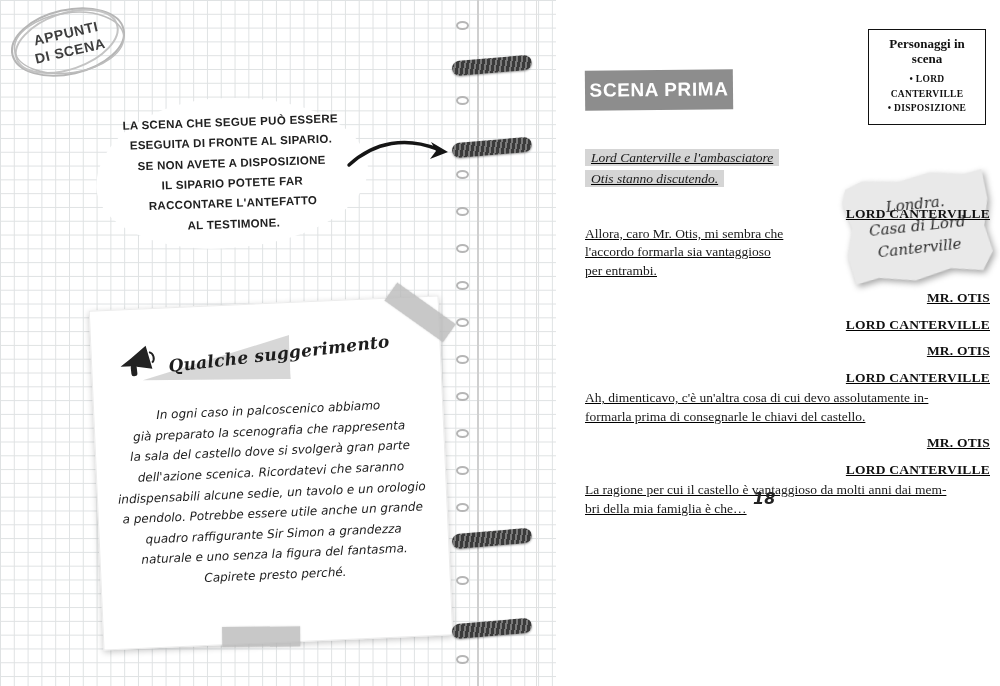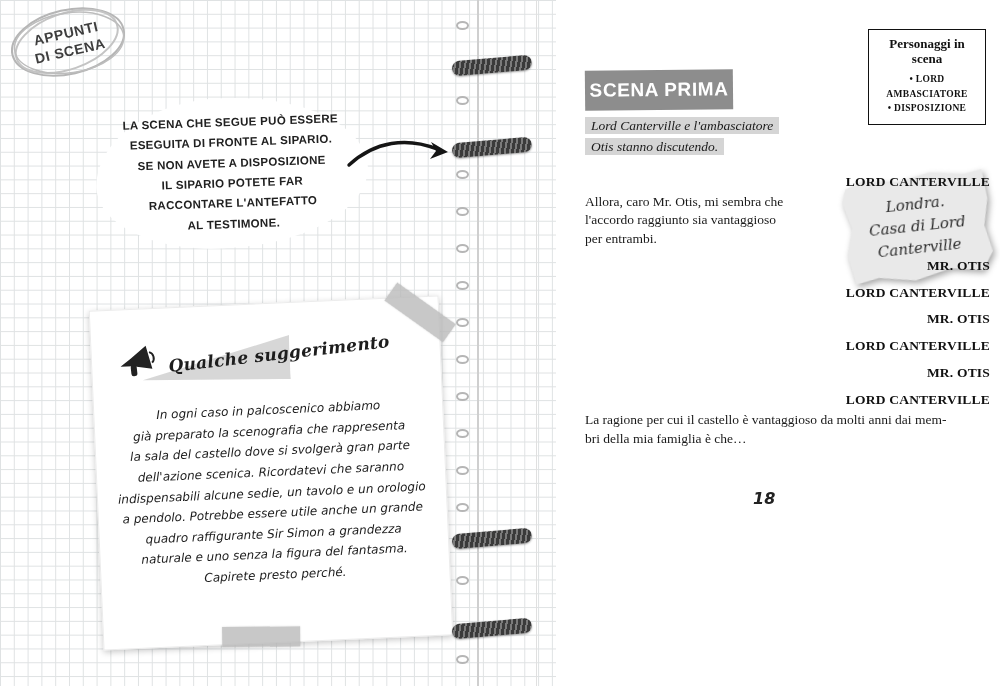--- a/index.html
+++ b/index.html
@@ -66,21 +66,21 @@
     position:absolute;left:303px;top:13px;width:118px;border:1.5px solid #111;background:#fff;
     padding:7px 4px 8px;text-align:center;box-sizing:border-box;
   }
   .char-box-title{font:700 13px "Liberation Serif", serif;color:#111;line-height:1.15;margin-bottom:5px;}
   .char-item{font:700 9.5px "Liberation Serif", serif;color:#111;letter-spacing:.3px;line-height:1.55;}
   .scene-header{
     position:absolute;left:20px;top:54px;width:148px;height:40px;background:#8d8d8d;
     display:flex;align-items:center;justify-content:center;transform:rotate(-.6deg);
   }
   .scene-header span{font:700 19px "Liberation Sans", sans-serif;color:#fff;letter-spacing:.6px;}
-  .script-flow{position:absolute;left:20px;top:100px;width:405px;}
+  .script-flow{position:absolute;left:20px;top:132px;width:405px;text-decoration:underline;}
   .stage-direction{margin-bottom:15px;width:250px;}
   .stage-direction span{
     display:inline;background:#d5d5d5;font:italic 13.5px "Liberation Serif", serif;color:#1a1a1a;
     line-height:1.55;padding:1px 6px;white-space:pre-line;
     -webkit-box-decoration-break:clone;box-decoration-break:clone;
   }
   .dlg{margin-bottom:8px;}
   .speaker{font:700 13.5px "Liberation Serif", serif;color:#111;letter-spacing:.2px;line-height:1.4;margin-bottom:1px;text-align:right;}
   .line{font:13.5px "Liberation Serif", serif;color:#1a1a1a;line-height:1.38;white-space:pre-line;}
   .torn-wrap{position:absolute;left:280px;top:158px;filter:drop-shadow(2px 3px 3px rgba(0,0,0,.35));transform:rotate(-6deg);}
@@ -169,21 +169,21 @@
 
 <div class="coil" style="top:58px"></div>
 <div class="coil" style="top:140px"></div>
 <div class="coil" style="top:531px"></div>
 <div class="coil" style="top:621px"></div>
 
 <div class="right-page">
 
   <div class="char-box">
     <div class="char-box-title">Personaggi in scena</div>
-    <div class="char-item">• LORD AMBASCIATORE</div>
+    <div class="char-item">• LORD CANTERVILLE</div>
     <div class="char-item">• DISPOSIZIONE</div>
   </div>
 
   <div class="scene-header">
     <span>SCENA PRIMA</span>
   </div>
 
   <div class="torn-wrap">
     <div class="torn">
       <div class="torn-line">Londra.</div>
@@ -194,34 +194,36 @@
 
   <div class="script-flow">
     <div class="stage-direction">
       <span>Lord Canterville e l'ambasciatore
 Otis stanno discutendo.</span>
     </div>
 
     <div class="dlg">
       <div class="speaker">LORD CANTERVILLE</div>
       <div class="line">Allora, caro Mr. Otis, mi sembra che
-l'accordo raggiunto sia vantaggioso
+l'accordo formarla sia vantaggioso
 per entrambi.</div>
     </div>
     <div class="dlg">
       <div class="speaker">MR. OTIS</div>
     </div>
     <div class="dlg">
       <div class="speaker">LORD CANTERVILLE</div>
     </div>
     <div class="dlg">
       <div class="speaker">MR. OTIS</div>
     </div>
     <div class="dlg">
       <div class="speaker">LORD CANTERVILLE</div>
+      <div class="line">Ah, dimenticavo, c'è un'altra cosa di cui devo assolutamente in-
+formarla prima di consegnarle le chiavi del castello.</div>
     </div>
     <div class="dlg">
       <div class="speaker">MR. OTIS</div>
     </div>
     <div class="dlg">
       <div class="speaker">LORD CANTERVILLE</div>
       <div class="line">La ragione per cui il castello è vantaggioso da molti anni dai mem-
 bri della mia famiglia è che…</div>
     </div>
   </div>

